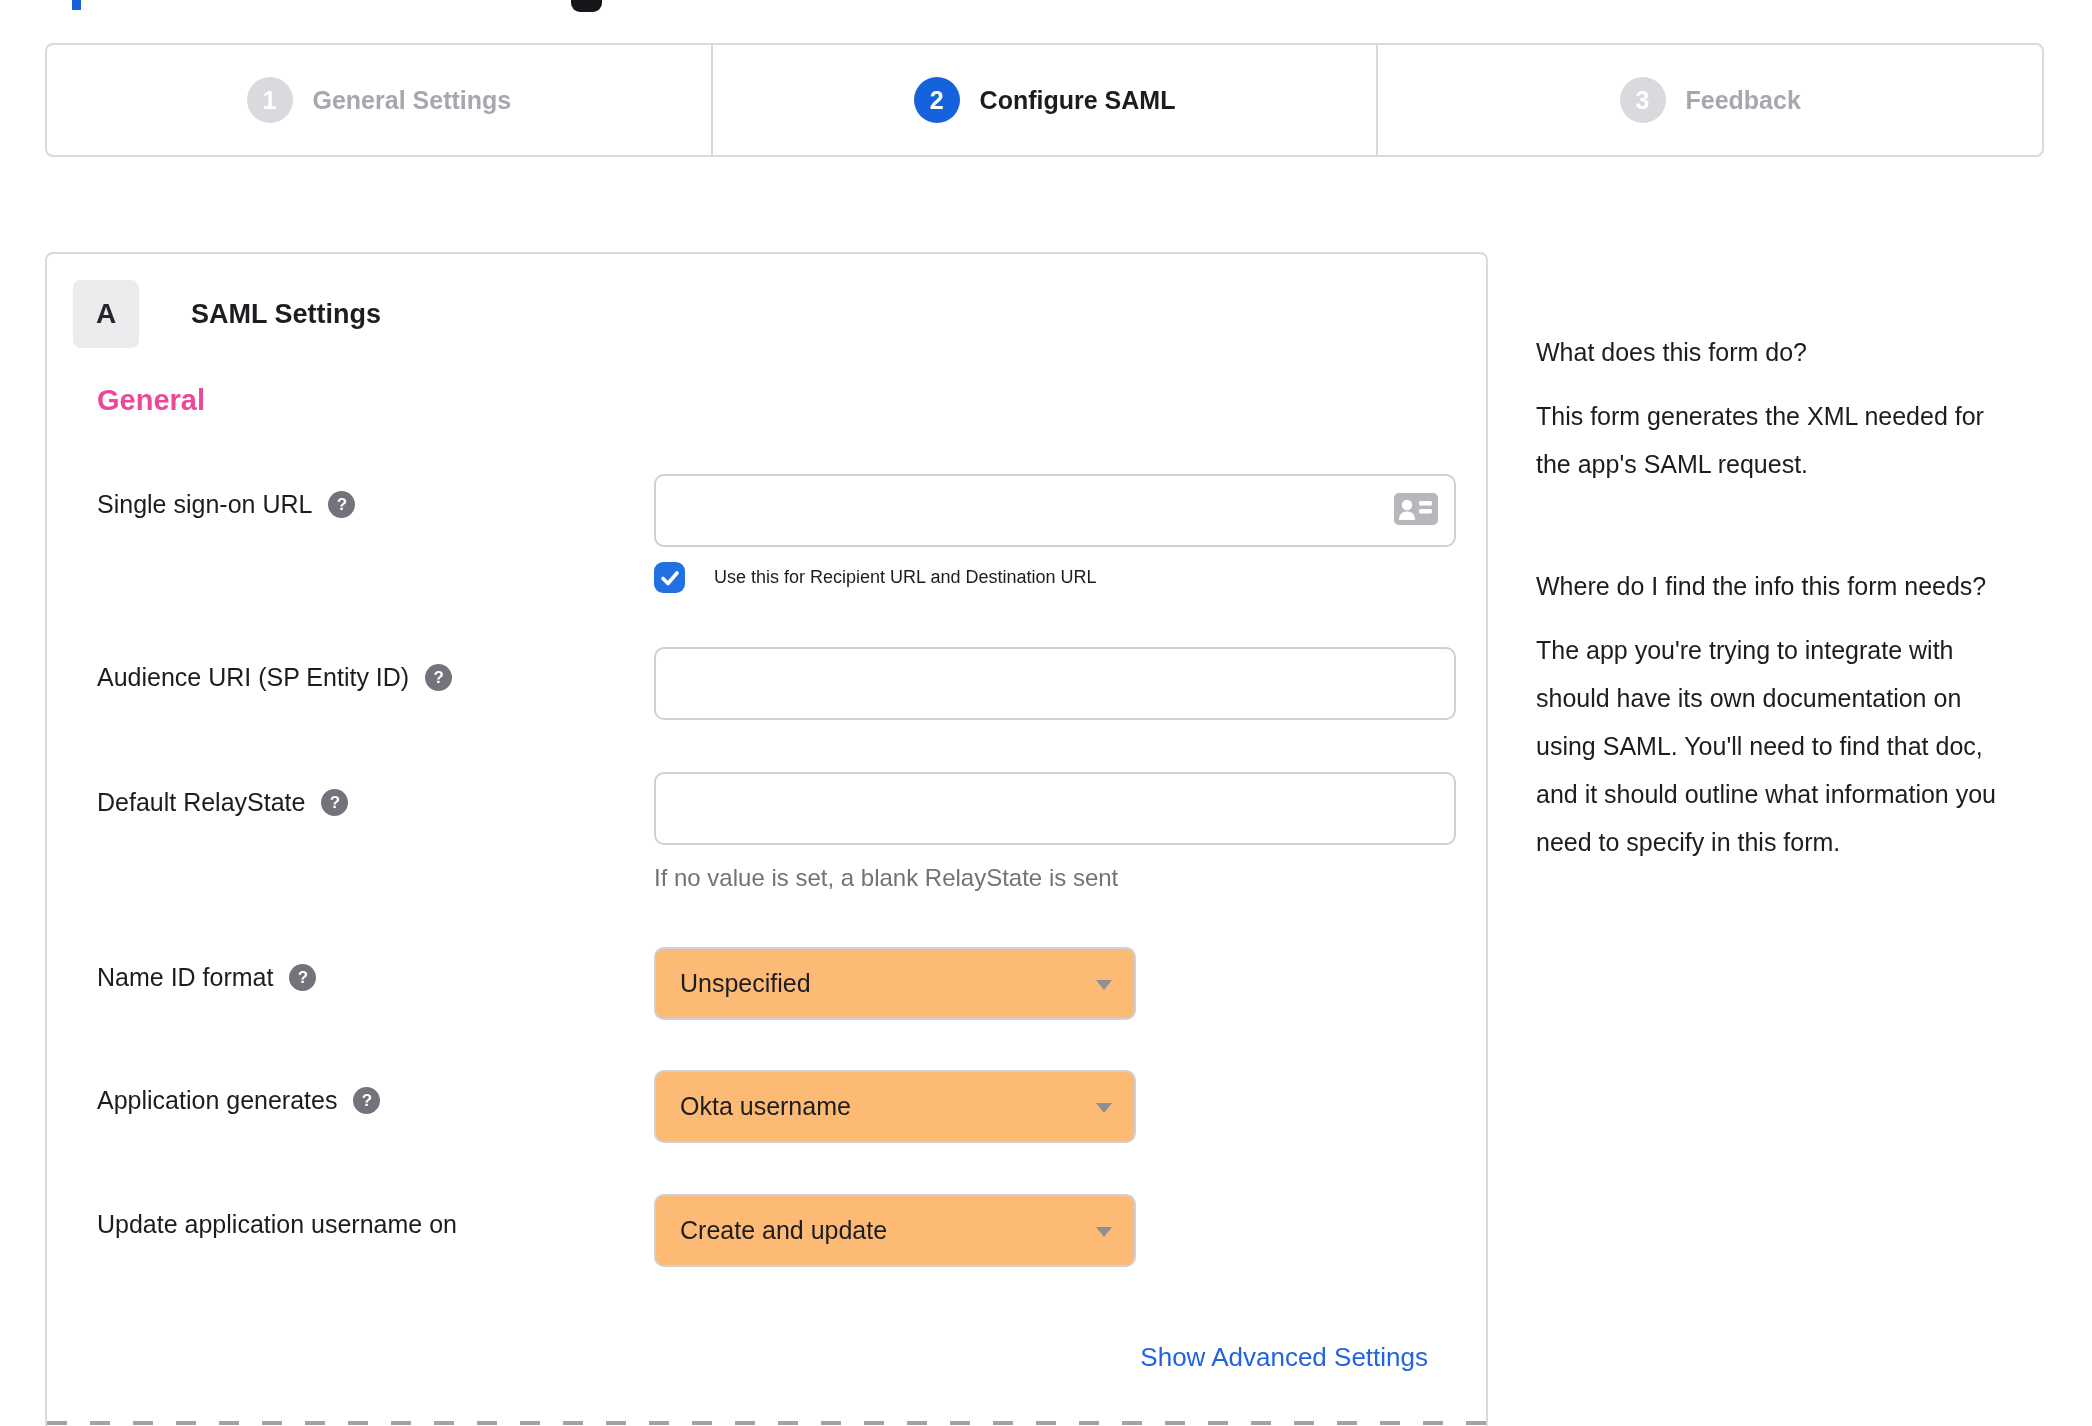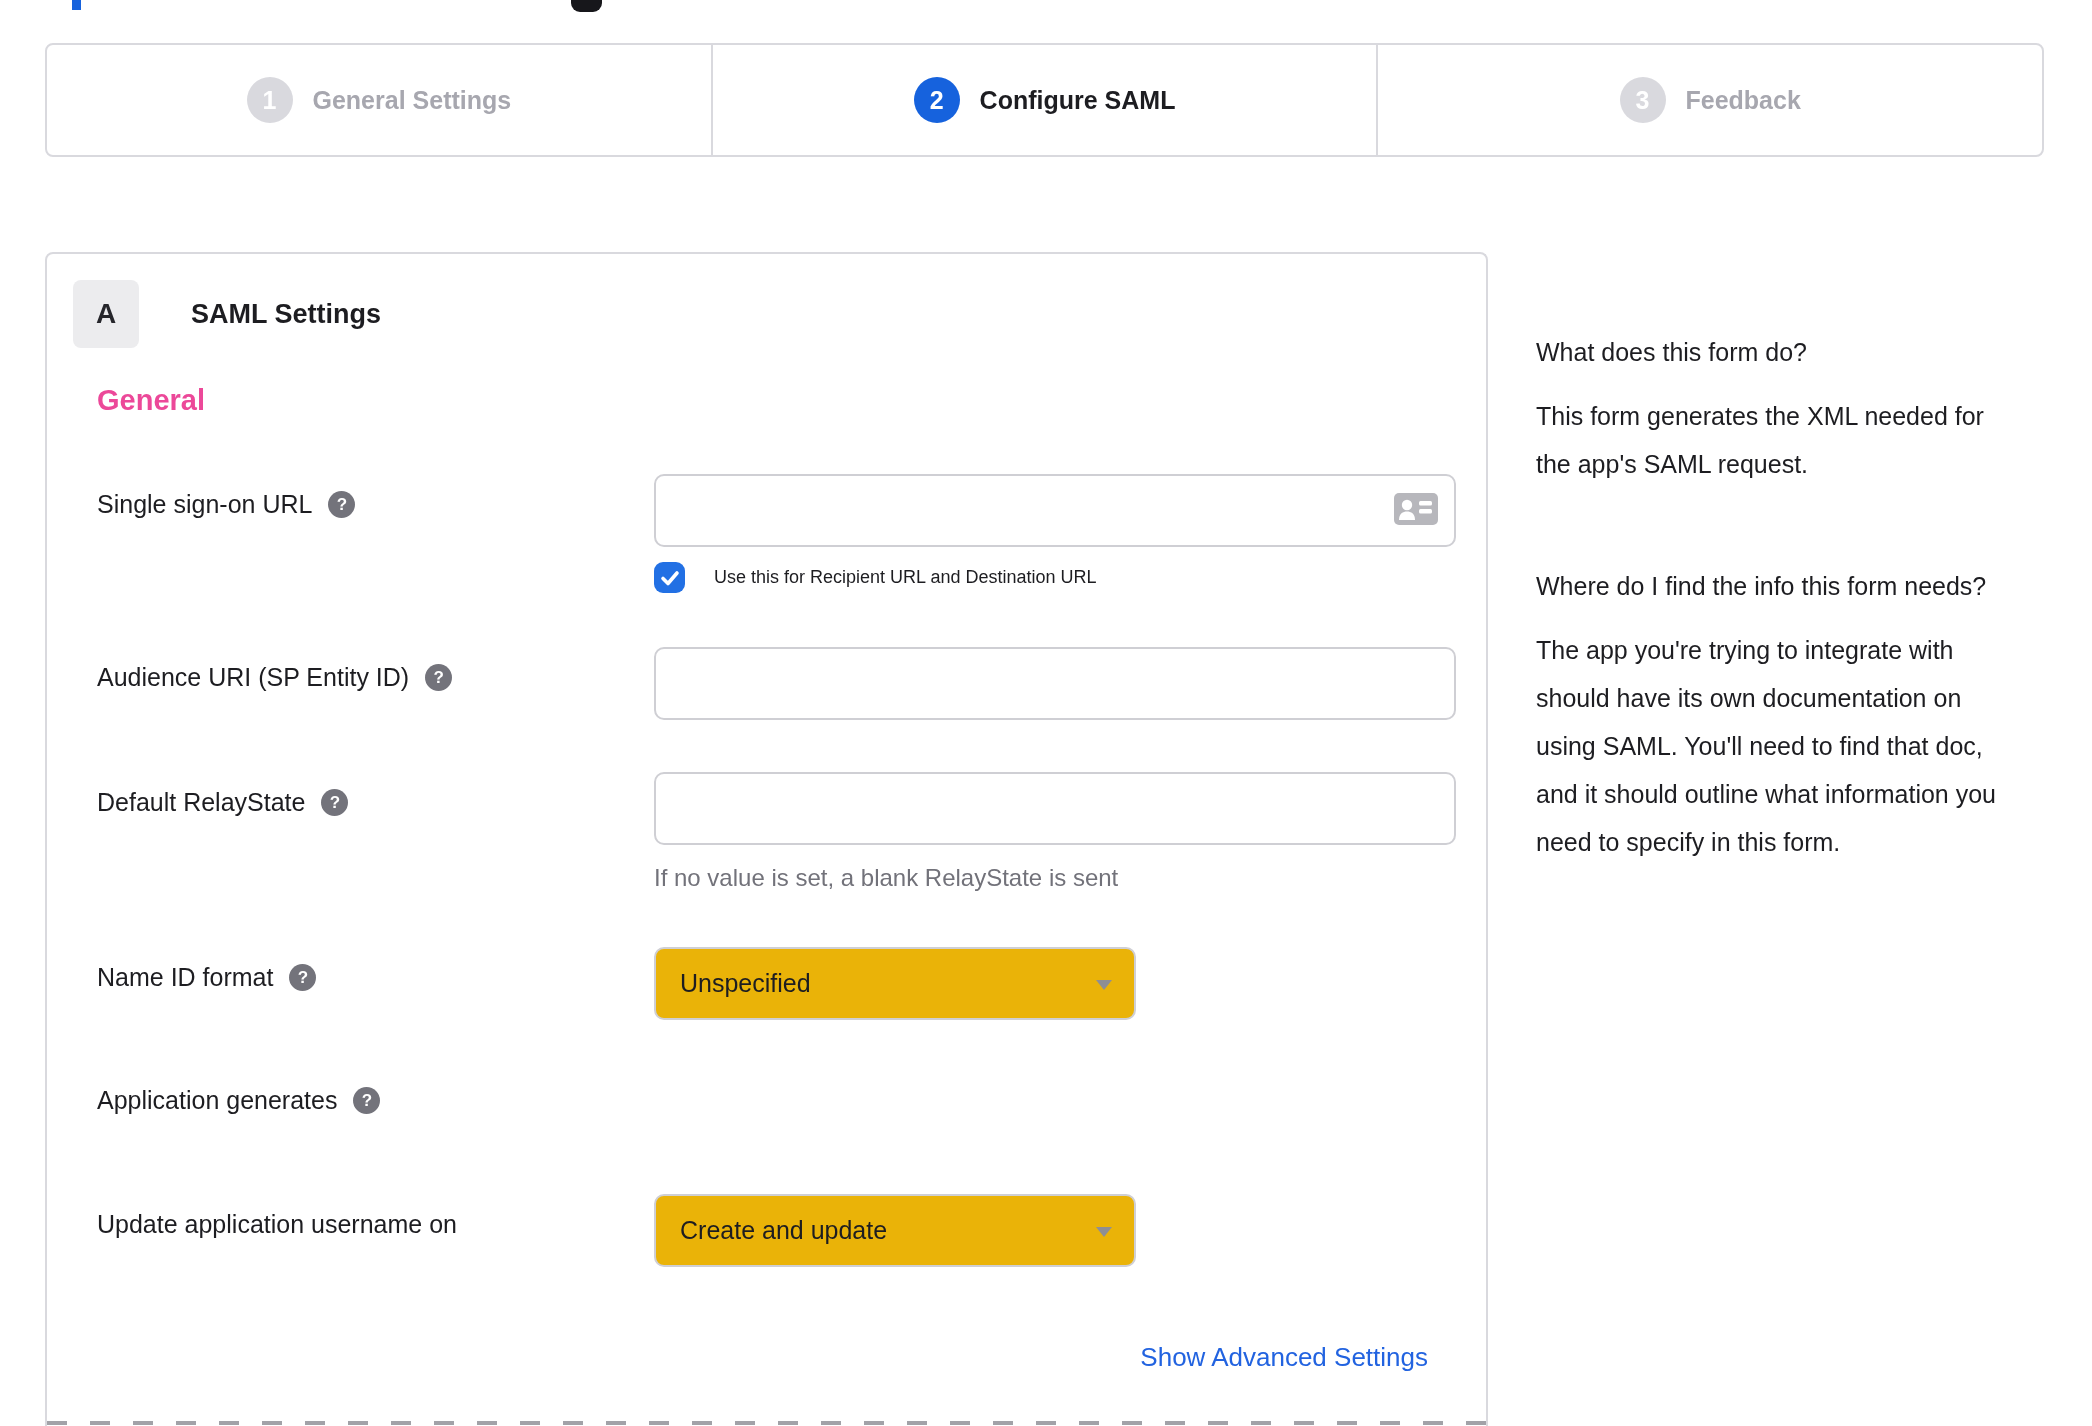--- a/index.html
+++ b/index.html
@@ -50,21 +50,21 @@
          font-family:inherit; font-size:25px; color:#1d1d21; padding:0 70px 0 24px; outline:none; }
   .card-icon { position:absolute; right:18px; top:50%; transform:translateY(-50%); pointer-events:none; }
 
   .chk-row { margin-top:15px; display:flex; align-items:center; gap:29px; }
   .chk { width:31px; height:31px; border-radius:9px; background:#2270e4; display:flex; align-items:center;
          justify-content:center; cursor:pointer; flex:0 0 auto; }
   .chk-label { font-size:18px; color:#1d1d21; }
 
   .hint { margin-top:19px; font-size:24px; color:#72727a; }
 
-  .select { position:relative; width:482px; height:73px; border:2px solid #cfcfd4; border-radius:10px; background:#eab308;
+  .select { position:relative; width:482px; height:73px; border:2px solid #cfcfd4; border-radius:10px; background:#fdba74;
             display:flex; align-items:center; padding:0 50px 0 24px; font-size:25px; color:#1d1d21; cursor:pointer; }
   .select .arrow { position:absolute; right:22px; top:50%; margin-top:-4px; width:0; height:0;
                    border-left:8px solid transparent; border-right:8px solid transparent; border-top:10px solid #8e8e95; }
 
   .adv-link-row { position:absolute; right:58px; top:1088px; }
   .adv-link { font-size:26px; font-weight:500; color:#2263e0; text-decoration:none; cursor:pointer; }
 
   .dashed-divider { position:absolute; left:0; right:0; bottom:1px; height:4px;
                     background:repeating-linear-gradient(90deg,#a2a2a8 0 20px,transparent 20px 43px); }
 
@@ -171,20 +171,26 @@
           <span class="arrow"></span>
         </div>
       </div>
     </div>
 
     <div class="row row-appuser">
       <div class="lbl-col">
         <span class="lbl">Application generates</span>
         <span class="help">?</span>
       </div>
+      <div class="ctl-col">
+        <div class="select" role="button">
+          <span>Okta username</span>
+          <span class="arrow"></span>
+        </div>
+      </div>
     </div>
 
     <div class="row row-update">
       <div class="lbl-col">
         <span class="lbl">Update application username on</span>
       </div>
       <div class="ctl-col">
         <div class="select" role="button">
           <span>Create and update</span>
           <span class="arrow"></span>

